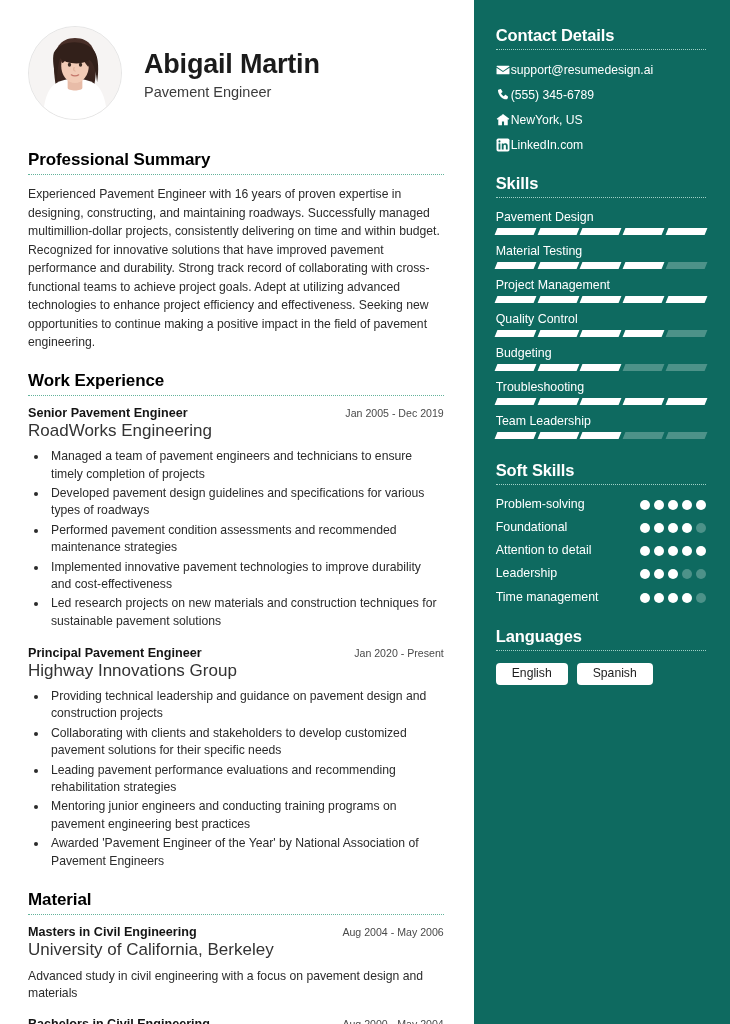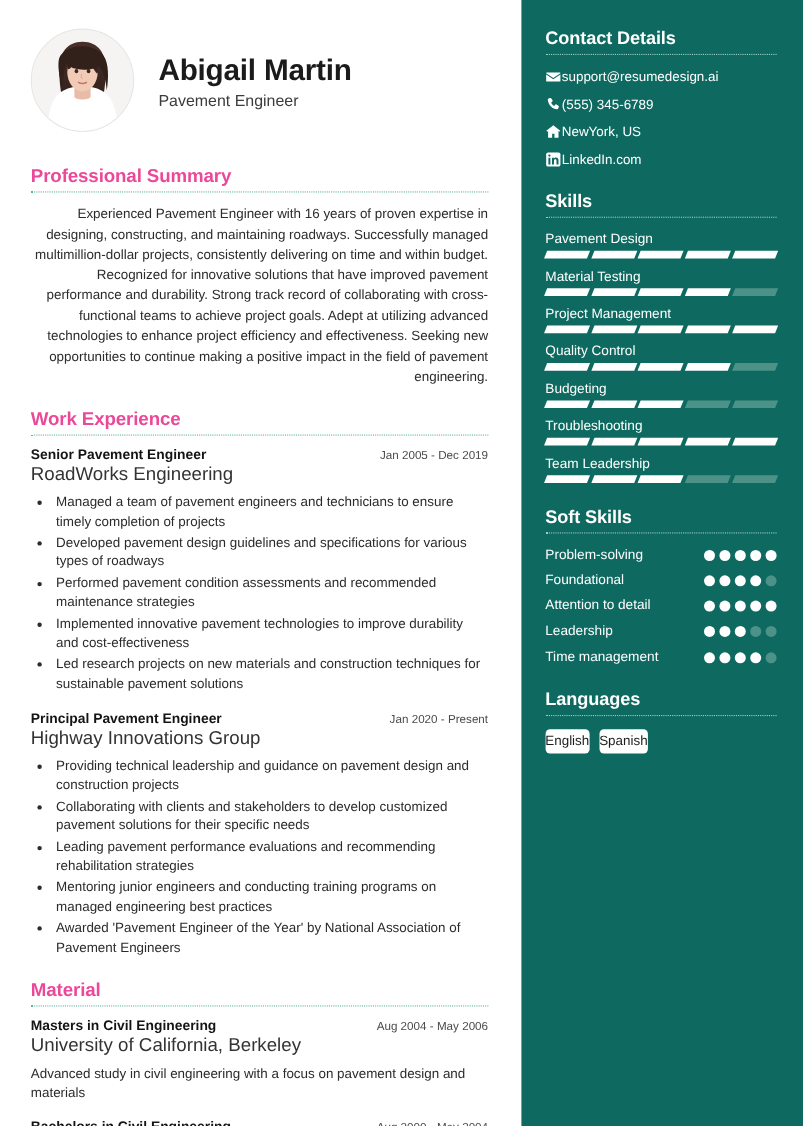--- a/index.html
+++ b/index.html
@@ -52,34 +52,34 @@
   .job-title {
     font-size: 14.5px;
     color: #3c3c3c;
     margin-top: 5px;
   }
 
   .section { margin-bottom: 19px; }
   .sec-head {
     font-size: 17px;
     font-weight: bold;
-    color: #ec4899;
+    color: #000000;
     letter-spacing: -0.1px;
     padding-bottom: 4px;
   }
   .sec-rule {
     border-top: 1.5px dotted #63b39b;
     margin-bottom: 10px;
   }
 
   .summary {
     font-size: 12.2px;
     line-height: 1.52;
     color: #2b2b2b;
-    text-align: right;
+    text-align: left;
   }
 
   .entry { margin-bottom: 6px; }
   .entry-top {
     display: flex;
     justify-content: space-between;
     align-items: baseline;
   }
   .entry-role {
     font-size: 12.6px;
@@ -199,21 +199,21 @@
   }
   .dot.on { background: #ffffff; }
 
   
   .lang-wrap { display: flex; gap: 9px; flex-wrap: wrap; }
   .lang-chip {
     background: #ffffff;
     color: #1d1d1d;
     font-size: 12.2px;
     border-radius: 4px;
-    padding: 4px 0 5px;
+    padding: 4px 16px 5px;
     line-height: 1.1;
   }
 </style>
 </head>
 <body>
 
 <div class="page">
 
   <div class="main">
 
@@ -280,21 +280,21 @@
       <div class="entry" style="margin-top:15px;">
         <div class="entry-top">
           <div class="entry-role">Principal Pavement Engineer</div>
           <div class="entry-date">Jan 2020 - Present</div>
         </div>
         <div class="entry-org">Highway Innovations Group</div>
         <ul class="bullets">
           <li>Providing technical leadership and guidance on pavement design and construction projects</li>
           <li>Collaborating with clients and stakeholders to develop customized pavement solutions for their specific needs</li>
           <li>Leading pavement performance evaluations and recommending rehabilitation strategies</li>
-          <li>Mentoring junior engineers and conducting training programs on managed engineering best practices</li>
+          <li>Mentoring junior engineers and conducting training programs on pavement engineering best practices</li>
           <li>Awarded 'Pavement Engineer of the Year' by National Association of Pavement Engineers</li>
         </ul>
       </div>
     </div>
 
     <div class="section">
       <div class="sec-head">Material</div>
       <div class="sec-rule"></div>
 
       <div class="edu-entry">

